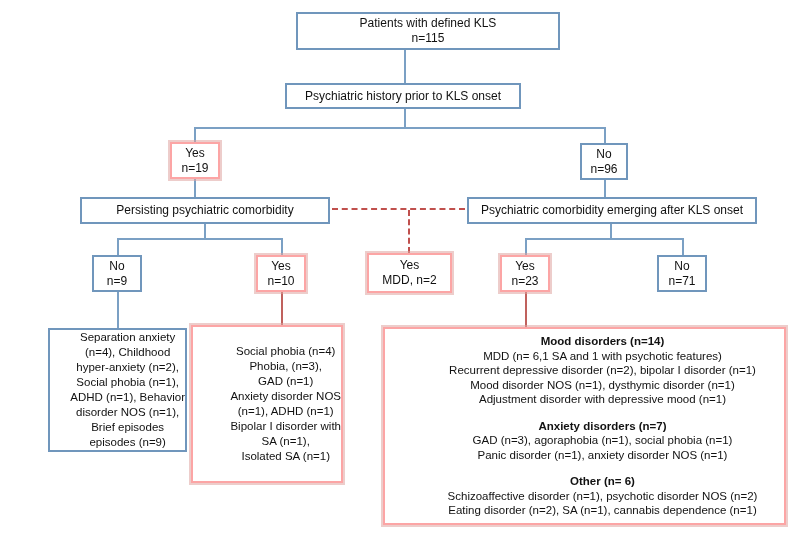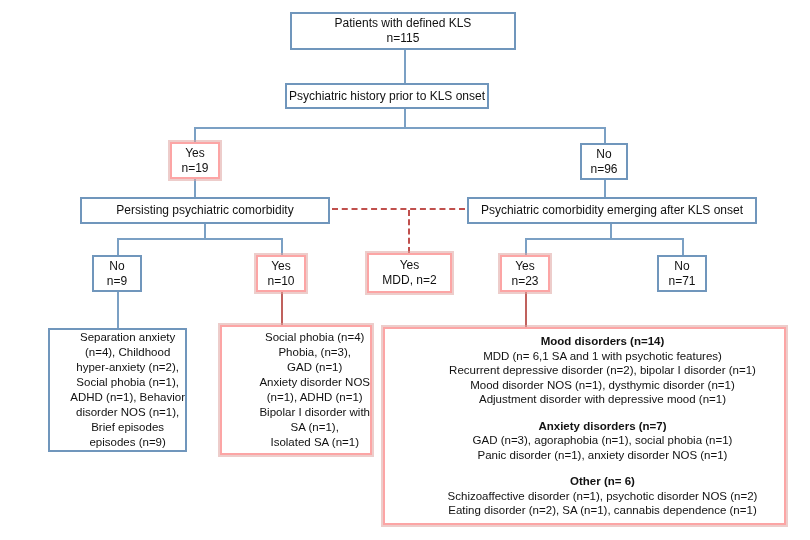--- a/index.html
+++ b/index.html
@@ -49,26 +49,26 @@
   <div class="vline blue-line" style="left:525px;top:238px;height:17px"></div>
   <div class="vline blue-line" style="left:682px;top:238px;height:17px"></div>
 
   <div class="vline blue-line" style="left:117px;top:292px;height:36px"></div>
   <div class="vline red-line" style="left:281px;top:292px;height:33px"></div>
   <div class="vline red-line" style="left:525px;top:292px;height:35px"></div>
 
   <div class="dash-h" style="left:332px;top:208px;width:133px"></div>
   <div class="dash-v" style="left:408px;top:210px;height:43px"></div>
 
-  <div class="box blue" style="left:290px;top:12px;width:226px;height:38px">
+  <div class="box blue" style="left:296px;top:12px;width:264px;height:38px">
     <div>Patients with defined KLS</div>
     <div>n=115</div>
   </div>
 
-  <div class="box blue" style="left:285px;top:83px;width:204px;height:26px">
+  <div class="box blue" style="left:285px;top:83px;width:236px;height:26px">
     <div>Psychiatric history prior to KLS onset</div>
   </div>
 
   <div class="box red" style="left:170px;top:142px;width:50px;height:37px">
     <div>Yes</div>
     <div>n=19</div>
   </div>
 
   <div class="box blue" style="left:580px;top:143px;width:48px;height:37px">
     <div>No</div>
@@ -114,21 +114,21 @@
         <div>(n=4), Childhood</div>
         <div>hyper-anxiety (n=2),</div>
         <div>Social phobia (n=1),</div>
         <div>ADHD (n=1), Behavior</div>
         <div>disorder NOS (n=1),</div>
         <div>Brief episodes</div>
         <div>episodes (n=9)</div>
       </div>
   </div>
 
-  <div class="box red detail" style="left:220px;top:325px;width:152px;height:130px">
+  <div class="box red detail" style="left:191px;top:325px;width:152px;height:158px">
     <div>
         <div>Social phobia (n=4)</div>
         <div>Phobia, (n=3),</div>
         <div>GAD (n=1)</div>
         <div>Anxiety disorder NOS</div>
         <div>(n=1), ADHD (n=1)</div>
         <div>Bipolar I disorder with</div>
         <div>SA (n=1),</div>
         <div>Isolated SA (n=1)</div>
       </div>

